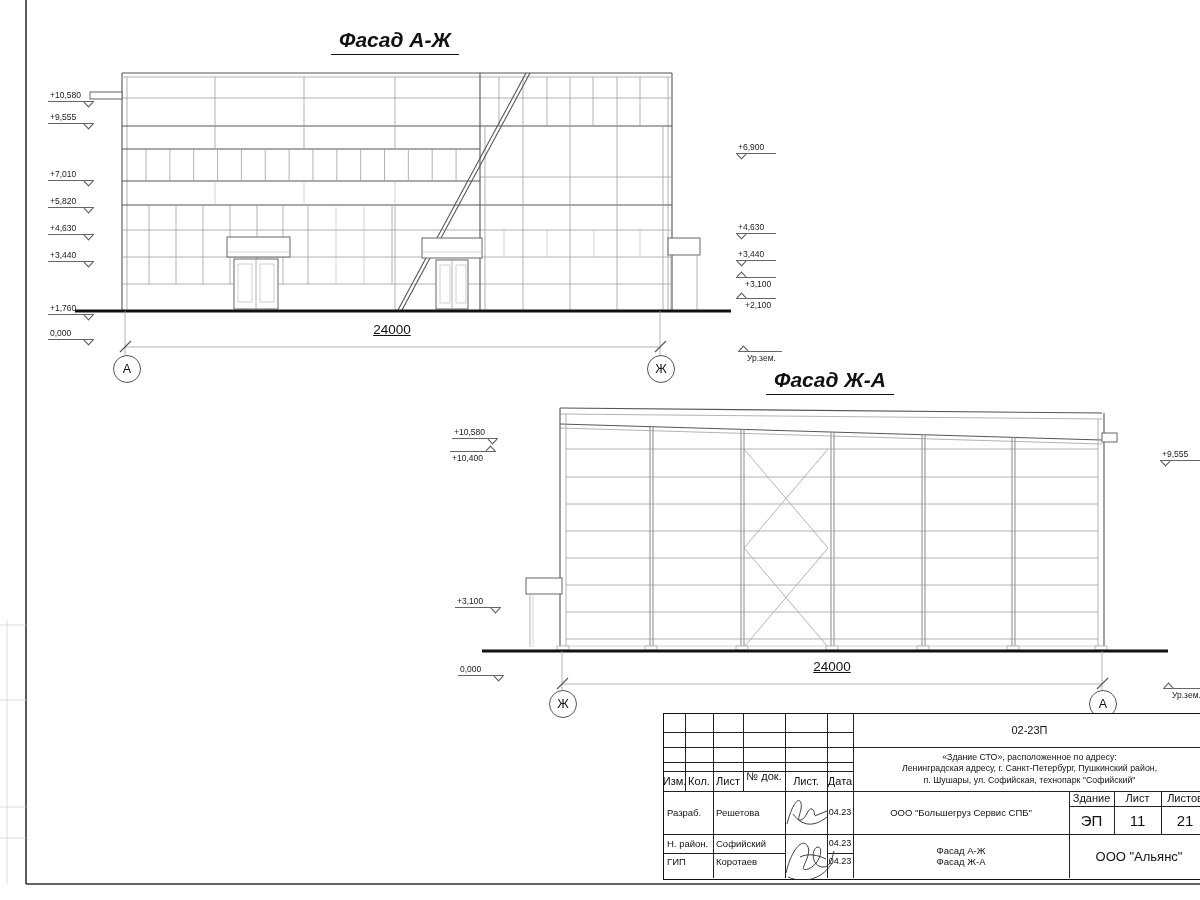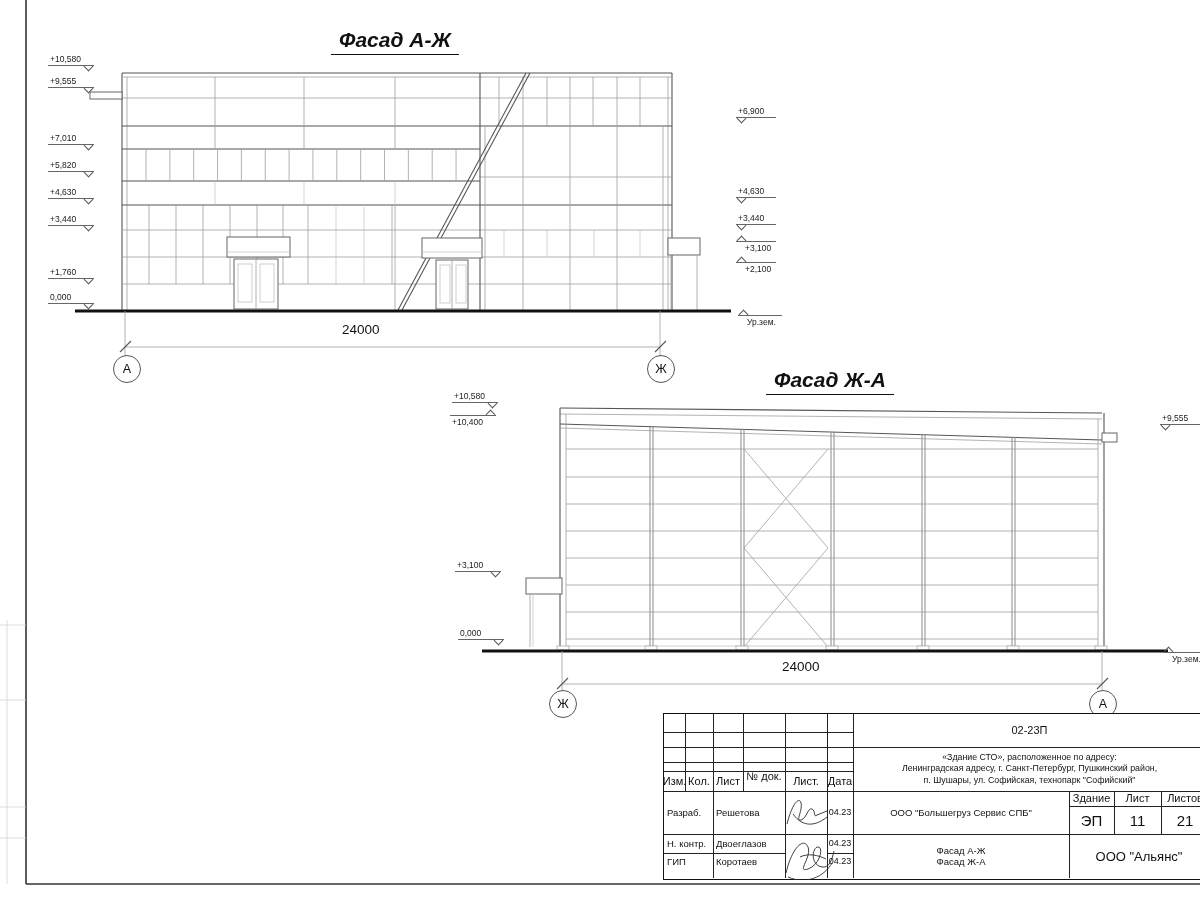--- a/index.html
+++ b/index.html
@@ -15,31 +15,31 @@
   line.g3{stroke:#d4d4d4;stroke-width:.8}
   line.th{stroke:#111;stroke-width:3.2}
   rect.rm{fill:#fff;stroke:#666;stroke-width:1}
   rect.rg{fill:#fff;stroke:#aaa;stroke-width:.8}
   rect.rg2{fill:none;stroke:#bbb;stroke-width:.7}
   path.sg{fill:none;stroke:#2a2a2a;stroke-width:.9}
   
   .ftitle{position:absolute;font-style:italic;font-weight:bold;font-size:21px;text-align:center;}
   .ftitle span{border-bottom:1.8px solid #111;padding:0 8px 3px;}
   
-  .elev{position:absolute;font-size:8.5px;line-height:10px;color:#1a1a1a;height:13px;}
+  .elev{position:absolute;font-size:8.5px;line-height:10px;color:#1a1a1a;height:13px;margin-top:36px;}
   .elev .lab{display:block;padding:0 2px 1px;border-bottom:1px solid #666;white-space:nowrap;}
   .elev.up .lab{border-bottom:none;border-top:1px solid #666;padding:1px 2px 0;}
   .elev.up.tl .lab{padding-left:9px;}
   .elev .tk{position:absolute;width:6px;height:6px;}
   .elev.down .tk{top:9px;border-left:1px solid #555;border-bottom:1px solid #555;transform:rotate(-45deg);}
   .elev.up .tk{top:-4px;border-top:1px solid #555;border-right:1px solid #555;transform:rotate(-45deg);}
   .elev.tr .tk{right:2px;}
   .elev.tl .tk{left:2px;}
   
-  .dim{position:absolute;font-size:13.5px;text-align:left;width:100px;color:#111;}
+  .dim{position:absolute;font-size:13.5px;text-align:center;width:100px;color:#111;text-decoration:underline;}
   .axis{position:absolute;width:26px;height:26px;border:1px solid #555;border-radius:50%;
         background:#fff;display:flex;align-items:center;justify-content:center;font-size:12.5px;}
   
   .tb{position:absolute;left:663px;top:713px;width:545px;height:167px;border:1.5px solid #111;
       box-sizing:border-box;background:#fff;}
   .tb .vln,.tb .hln{position:absolute;background:#222;}
   .tb .vln{width:1px;}
   .tb .hln{height:1px;}
   .tb .cell{position:absolute;display:flex;align-items:center;justify-content:center;
             text-align:center;font-size:9.5px;line-height:11px;overflow:hidden;}
@@ -324,22 +324,22 @@
     <div class="cell hdr" style="left:0;top:57px;width:21px;height:20px">Изм.</div>
     <div class="cell hdr" style="left:21px;top:57px;width:28px;height:20px">Кол.</div>
     <div class="cell hdr" style="left:49px;top:57px;width:30px;height:20px">Лист</div>
     <div class="cell hdr" style="left:79px;top:52px;width:42px;height:20px">№ док.</div>
     <div class="cell hdr" style="left:121px;top:57px;width:42px;height:20px">Лист.</div>
     <div class="cell hdr" style="left:163px;top:57px;width:26px;height:20px">Дата</div>
 
     <div class="cell lft" style="left:0;top:77px;width:49px;height:43px">Разраб.</div>
     <div class="cell lft" style="left:49px;top:77px;width:72px;height:43px">Решетова</div>
     <div class="cell" style="left:163px;top:77px;width:26px;height:43px;font-size:9px">04.23</div>
-    <div class="cell lft" style="left:0;top:120px;width:49px;height:19px">Н. контр.</div>
-    <div class="cell lft" style="left:49px;top:120px;width:72px;height:19px">Двоеглазов</div>
+    <div class="cell lft" style="left:0;top:120px;width:49px;height:19px">Н. район.</div>
+    <div class="cell lft" style="left:49px;top:120px;width:72px;height:19px">Софийский</div>
     <div class="cell" style="left:163px;top:120px;width:26px;height:19px;font-size:9px">04.23</div>
     <div class="cell lft topal" style="left:0;top:139px;width:49px;height:25px">ГИП</div>
     <div class="cell lft topal" style="left:49px;top:139px;width:72px;height:25px">Коротаев</div>
     <div class="cell topal" style="left:163px;top:139px;width:26px;height:20px;font-size:9px">04.23</div>
 
     <div class="cell code" style="left:189px;top:0;width:353px;height:33px">02-23П</div>
     <div class="cell addr" style="left:189px;top:33px;width:353px;height:44px">
       <span>«Здание СТО», расположенное по адресу:</span>
       <span>Ленинградская адресу, г. Санкт-Петербург, Пушкинский район,</span>
       <span>п. Шушары, ул. Софийская, технопарк "Софийский"</span>

